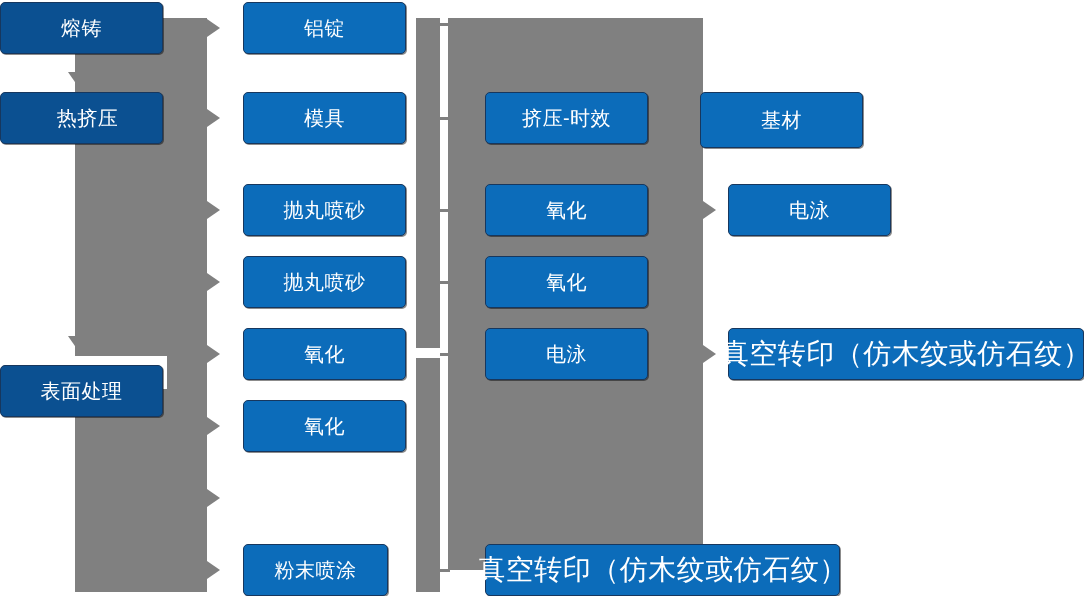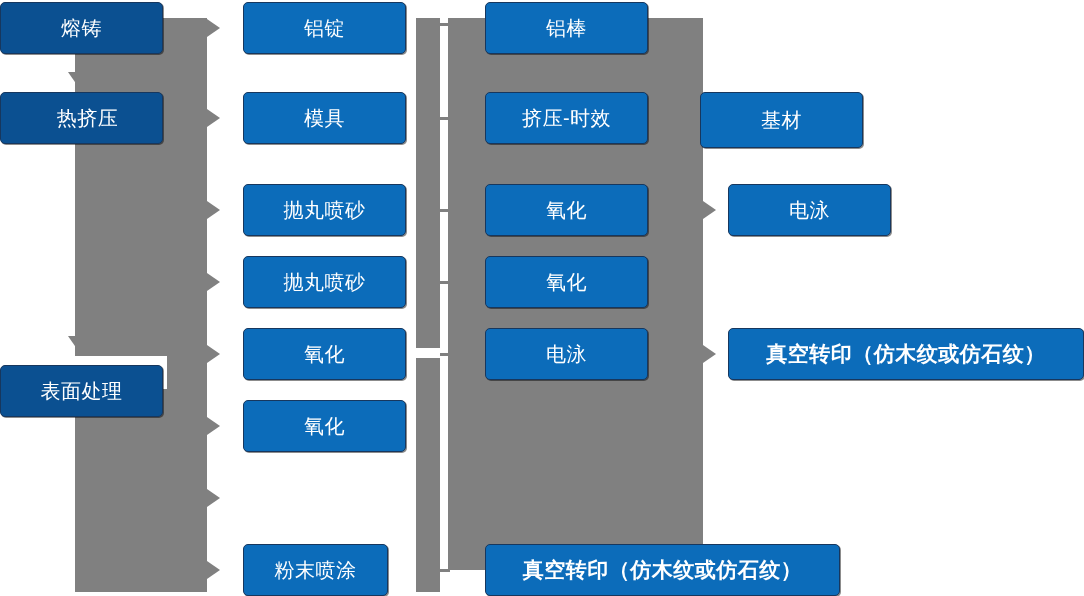--- a/index.html
+++ b/index.html
@@ -55,21 +55,21 @@
     justify-content: center;
     text-align: center;
     font-size: 20px;
     line-height: 1.1;
     letter-spacing: 0.5px;
     box-shadow: 1px 1px 0 rgba(0,0,0,0.45);
     white-space: nowrap;
   }
   .node.dark  { background: #0B5091; }
   .node.light { background: #0C6CBA; }
-  .node.wide  { font-size: 21px; font-weight: bold; }
+  .node.wide  { font-size: 28px; }
 </style>
 </head>
 <body>
 
 <div id="canvas">
 
   <div class="gray" style="left:75px; top:18px; width:132px; height:574px;"></div>
 
   <div class="gray" style="left:75px; top:356px; width:92px; height:36px; background:#ffffff;"></div>
   <div class="gray" style="left:163px; top:389px; width:44px; height:3px;"></div>
@@ -128,23 +128,20 @@
   <div class="node light" style="left: 243px; top: 328px; width: 163px; height: 52px;">
       <span>氧化</span>
     </div>
   <div class="node light" style="left: 243px; top: 400px; width: 163px; height: 52px;">
       <span>氧化</span>
     </div>
   <div class="node light" style="left: 243px; top: 544px; width: 145px; height: 52px;">
       <span>粉末喷涂</span>
     </div>
 
-  <div class="node light" style="left: 485px; top: 2px; width: 163px; height: 52px;">
-      <span>铝棒</span>
-    </div>
   <div class="node light" style="left: 485px; top: 92px; width: 163px; height: 52px;">
       <span>挤压-时效</span>
     </div>
   <div class="node light" style="left: 485px; top: 184px; width: 163px; height: 52px;">
       <span>氧化</span>
     </div>
   <div class="node light" style="left: 485px; top: 256px; width: 163px; height: 52px;">
       <span>氧化</span>
     </div>
   <div class="node light" style="left: 485px; top: 328px; width: 163px; height: 52px;">

